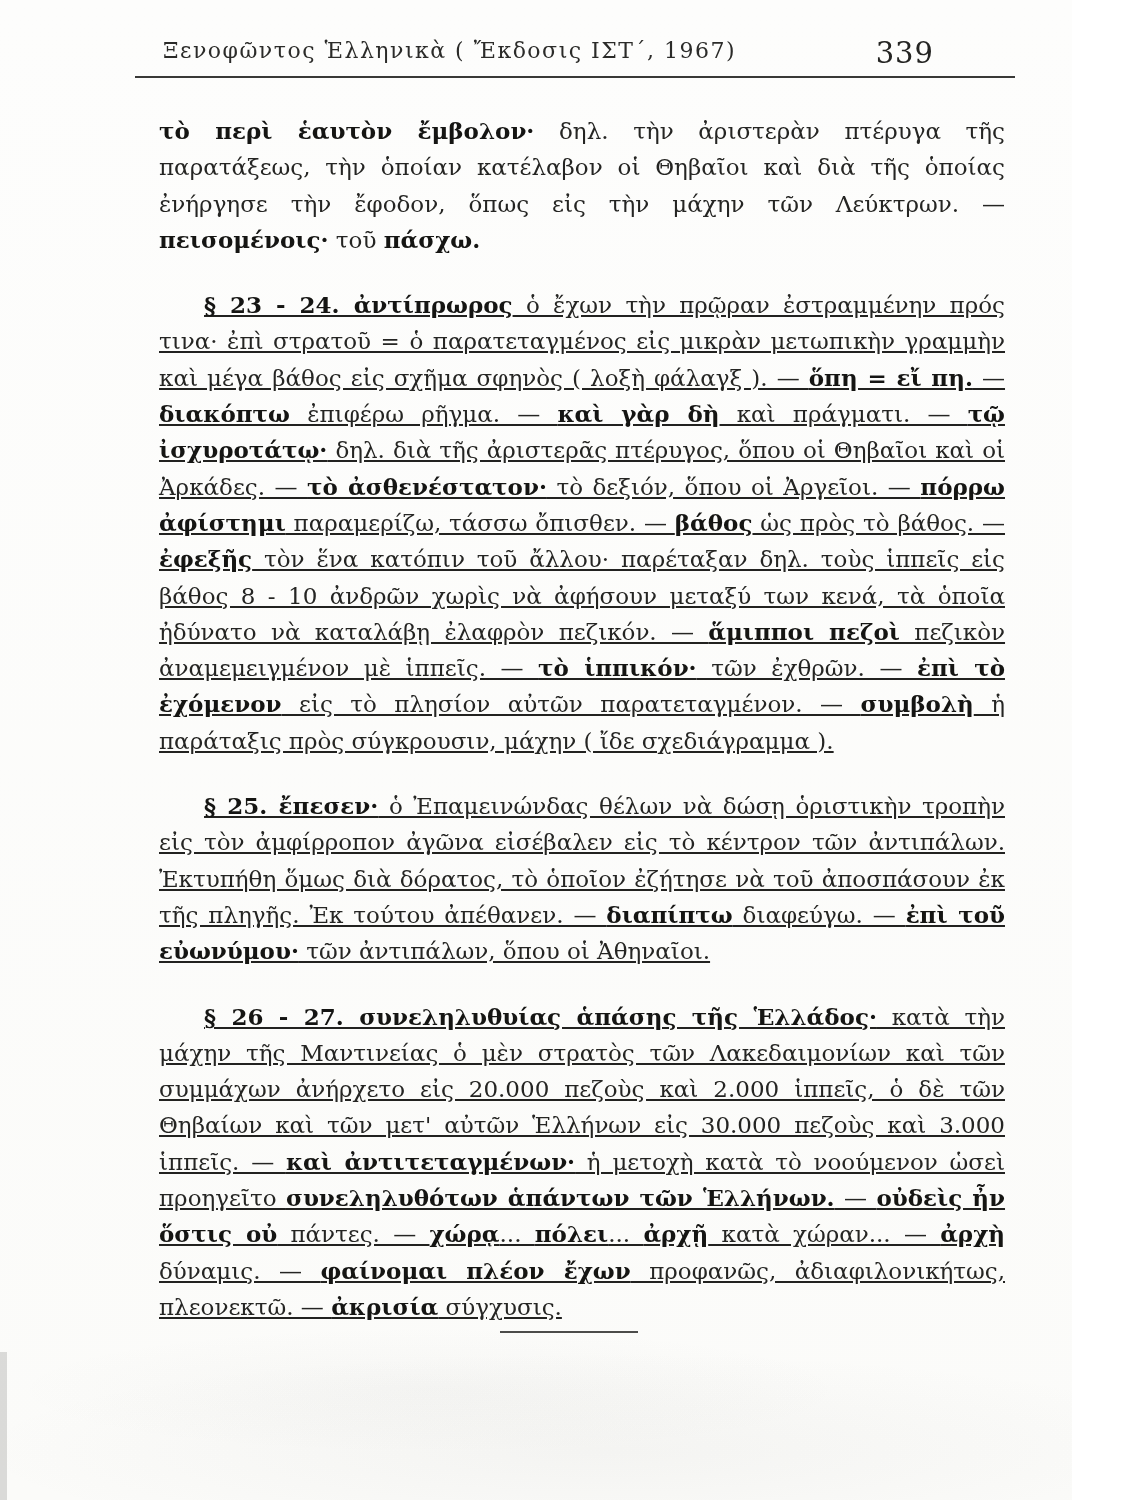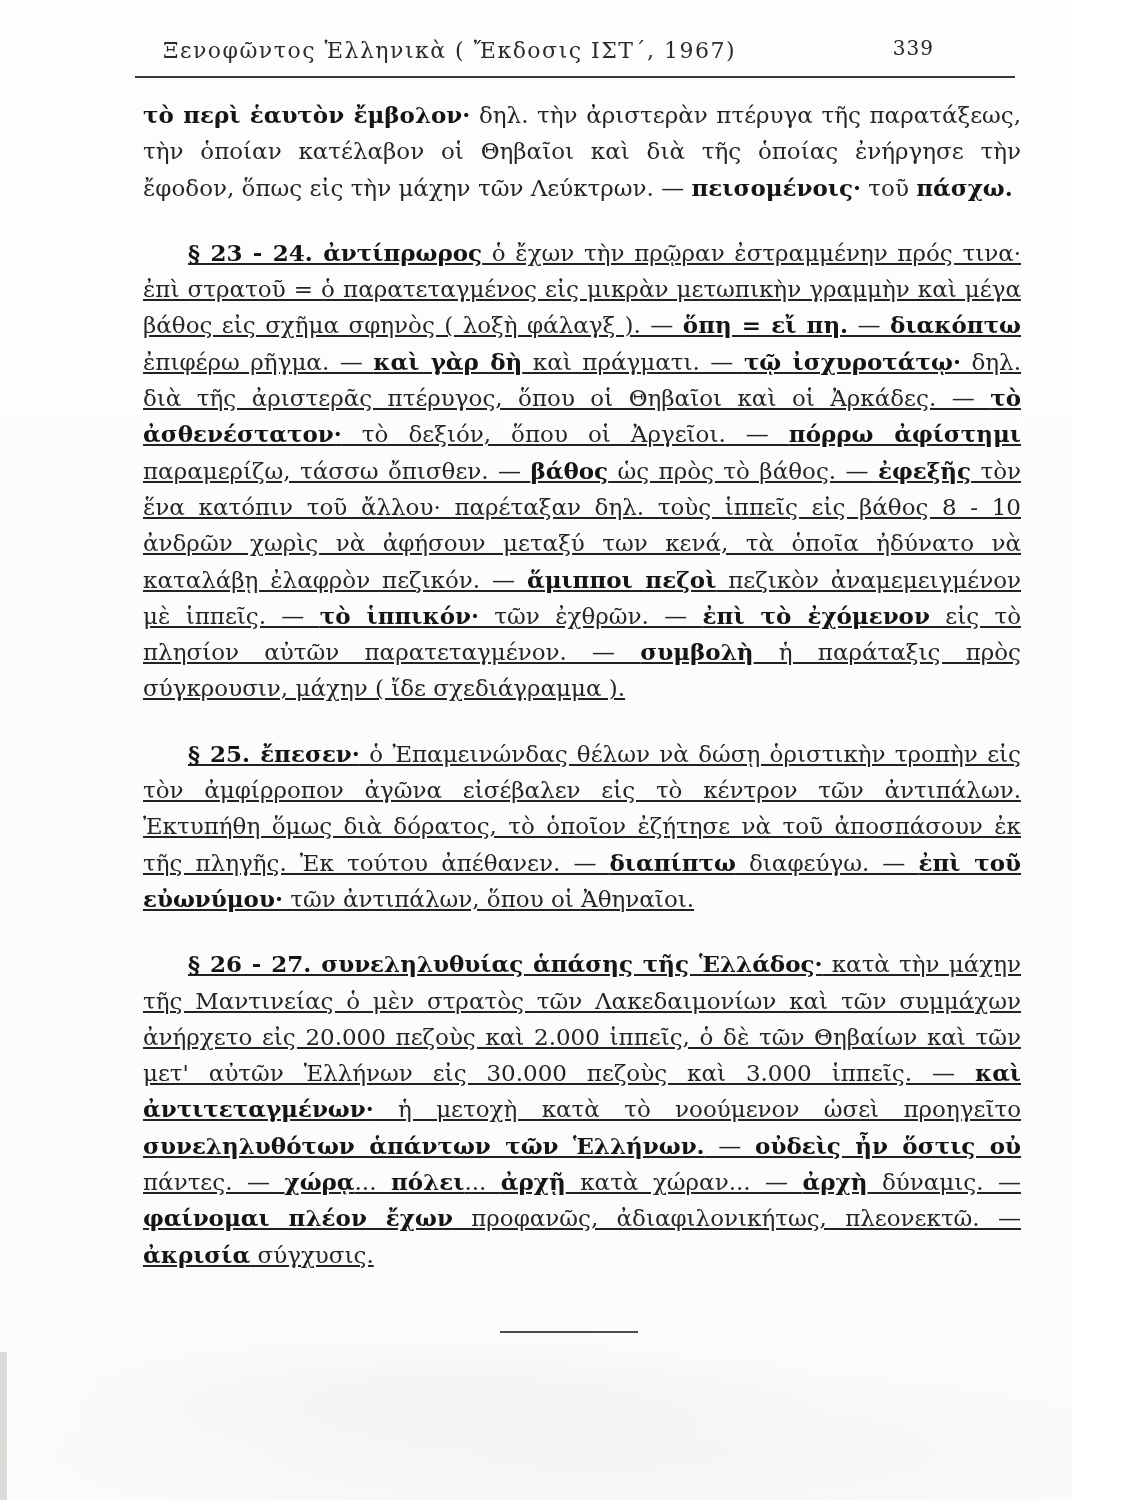--- a/index.html
+++ b/index.html
@@ -25,21 +25,21 @@
     top: 38px;
     font-size: 22px;
     letter-spacing: 1.5px;
     color: #2b2b29;
     white-space: nowrap;
   }
   .page-number {
     position: absolute;
     top: 36px;
     right: 138px;
-    font-size: 20px;
+    font-size: 29px;
     letter-spacing: 1px;
     color: #242422;
   }
   .header-rule {
     position: absolute;
     left: 135px;
     top: 76px;
     width: 880px;
     height: 2px;
     background: var(--rule, #39393六);
@@ -49,21 +49,21 @@
     position: absolute;
     left: 143px;
     top: 97px;
     width: 878px;
     font-size: 23px;
     line-height: 36.3px;
     text-align: justify;
     color: var(--ink, #222220);
   }
   p.para {
-    margin: 0;
+    margin: 16px;
     padding: 0;
   }
   p.para + p.para {
     margin-top: 29px;
     text-decoration: underline;
   }
   p.para.indent {
     text-indent: 45px;
   }
   .lemma {

